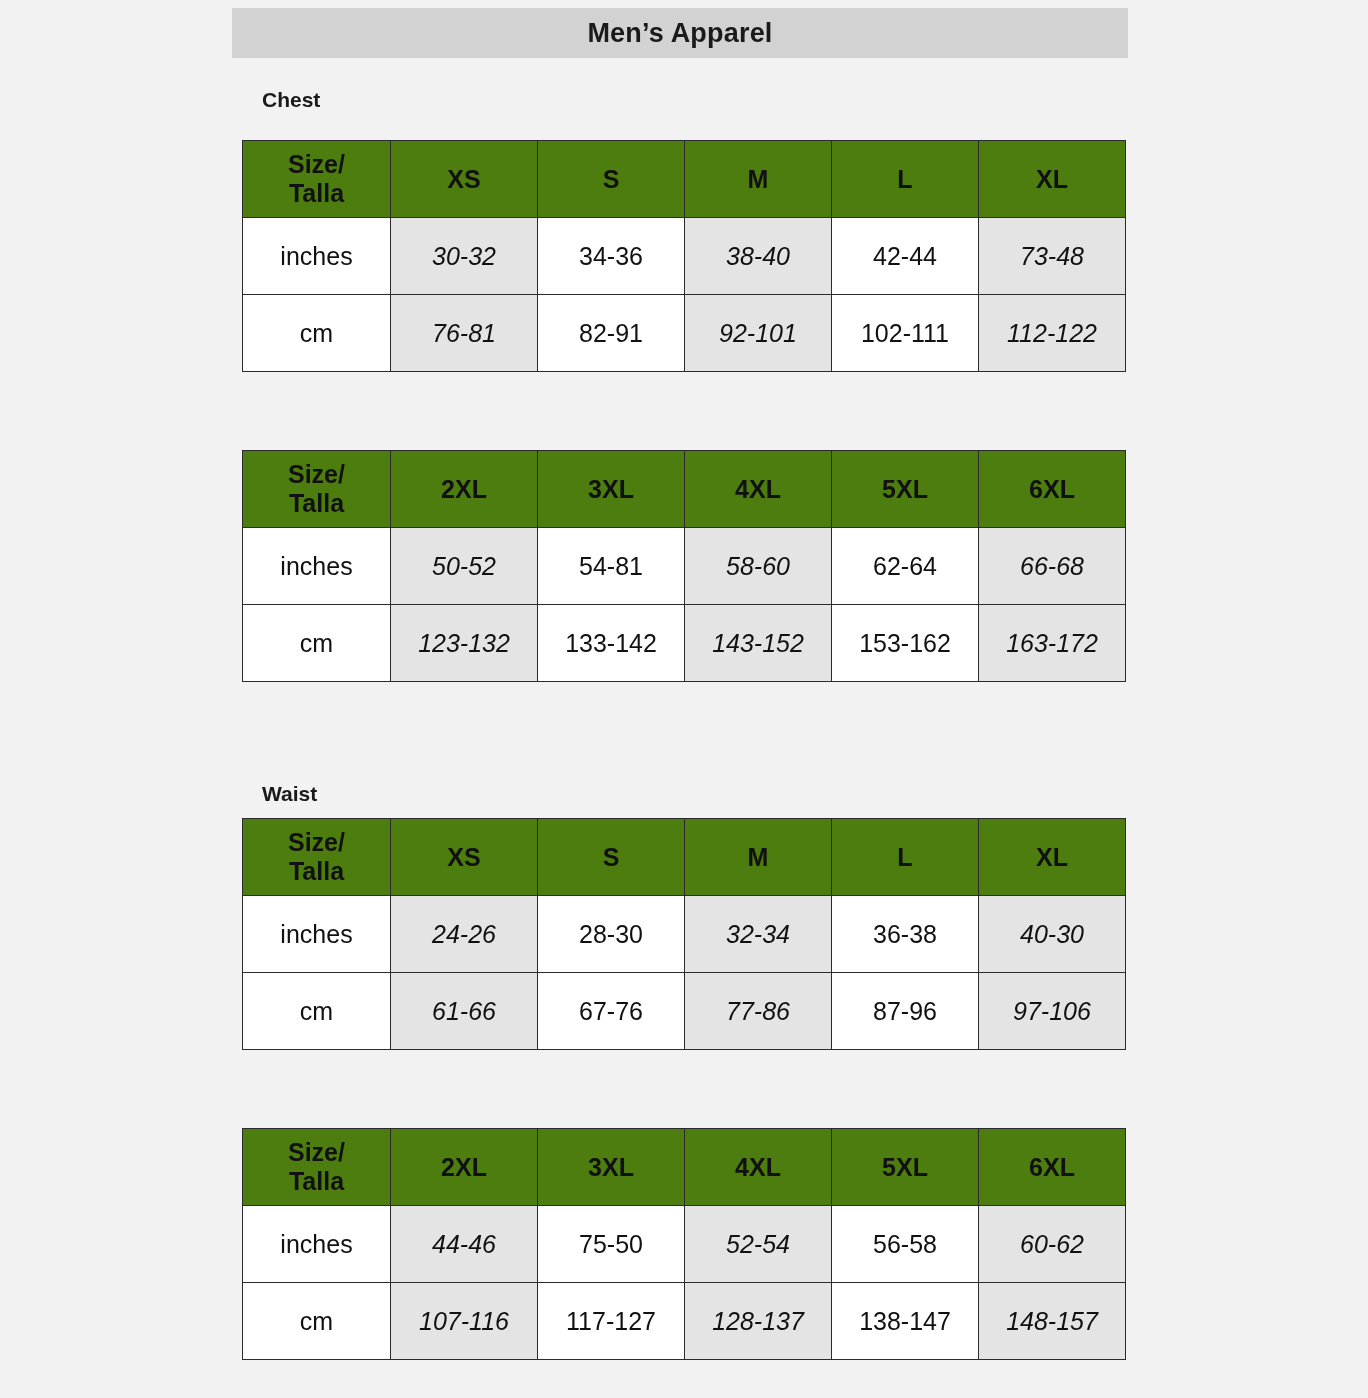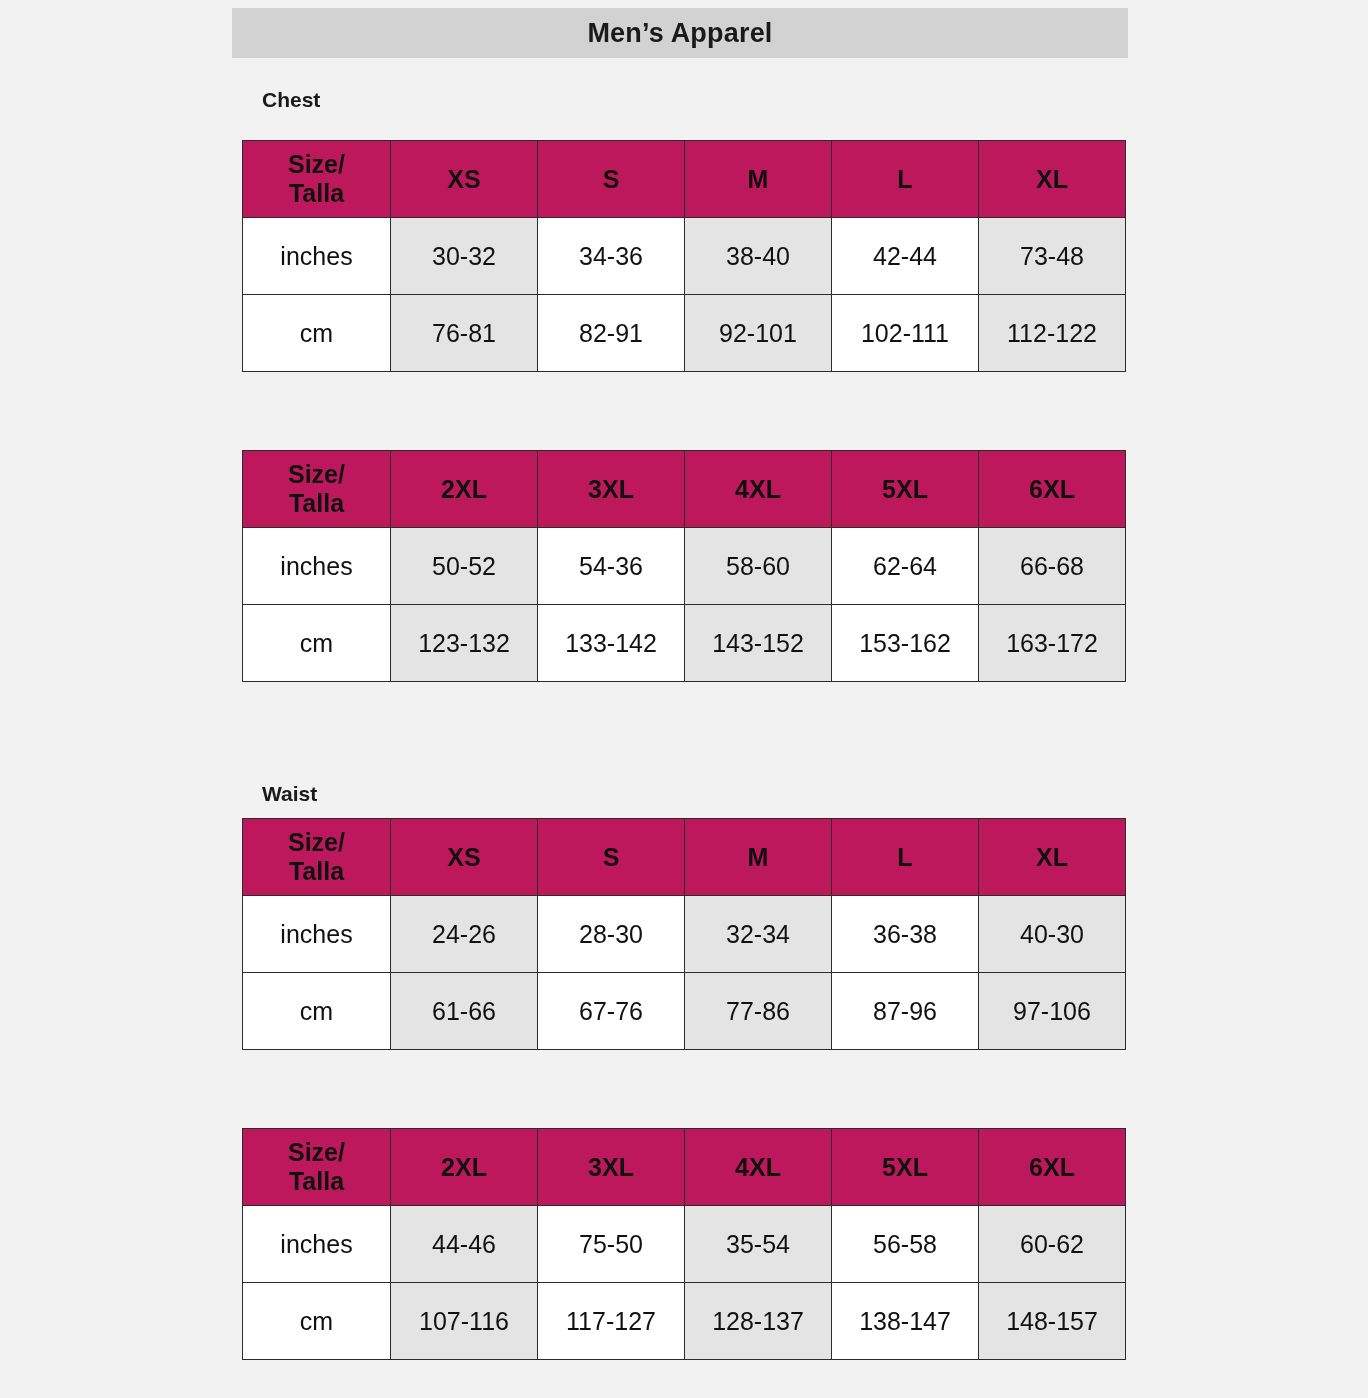--- a/index.html
+++ b/index.html
@@ -47,21 +47,21 @@
   }
   .lbl-chest { top: 88px; }
   .lbl-waist { top: 782px; }
 
   table.size-table {
     position: absolute;
     left: 242px;
     width: 884px;
     border-collapse: collapse;
     table-layout: fixed;
-    background: #be185d;
+    background: #4d7c0f;
   }
   table.size-table td {
     border: 1px solid #2b2b2b;
     text-align: center;
     vertical-align: middle;
     font-size: 25px;
     color: #111;
     padding: 0;
     height: 76px;
   }
@@ -74,20 +74,21 @@
     height: 116px;
     line-height: 1.15;
   }
   td.rowlab {
     background: #ffffff;
     color: #111;
     margin-left: 36px;
   }
   td.shade {
     background: #e4e4e4;
+    font-style: italic;
   }
   td.plain {
     background: #ffffff;
   }
   .hdr-two-line { display: block; }
 
   
   #tbl-chest-1 { top: 140px; }
   #tbl-chest-2 { top: 450px; }
   #tbl-waist-1 { top: 818px; }
@@ -162,21 +163,21 @@
         </td>
         <td class="hdr">2XL</td>
         <td class="hdr">3XL</td>
         <td class="hdr">4XL</td>
         <td class="hdr">5XL</td>
         <td class="hdr">6XL</td>
       </tr>
       <tr>
         <td class="rowlab">inches</td>
         <td class="shade">50-52</td>
-        <td class="plain">54-36</td>
+        <td class="plain">54-81</td>
         <td class="shade">58-60</td>
         <td class="plain">62-64</td>
         <td class="shade">66-68</td>
       </tr>
       <tr>
         <td class="rowlab">cm</td>
         <td class="shade">123-132</td>
         <td class="plain">133-142</td>
         <td class="shade">143-152</td>
         <td class="plain">153-162</td>
@@ -243,21 +244,21 @@
         <td class="hdr">2XL</td>
         <td class="hdr">3XL</td>
         <td class="hdr">4XL</td>
         <td class="hdr">5XL</td>
         <td class="hdr">6XL</td>
       </tr>
       <tr>
         <td class="rowlab">inches</td>
         <td class="shade">44-46</td>
         <td class="plain">75-50</td>
-        <td class="shade">35-54</td>
+        <td class="shade">52-54</td>
         <td class="plain">56-58</td>
         <td class="shade">60-62</td>
       </tr>
       <tr>
         <td class="rowlab">cm</td>
         <td class="shade">107-116</td>
         <td class="plain">117-127</td>
         <td class="shade">128-137</td>
         <td class="plain">138-147</td>
         <td class="shade">148-157</td>

